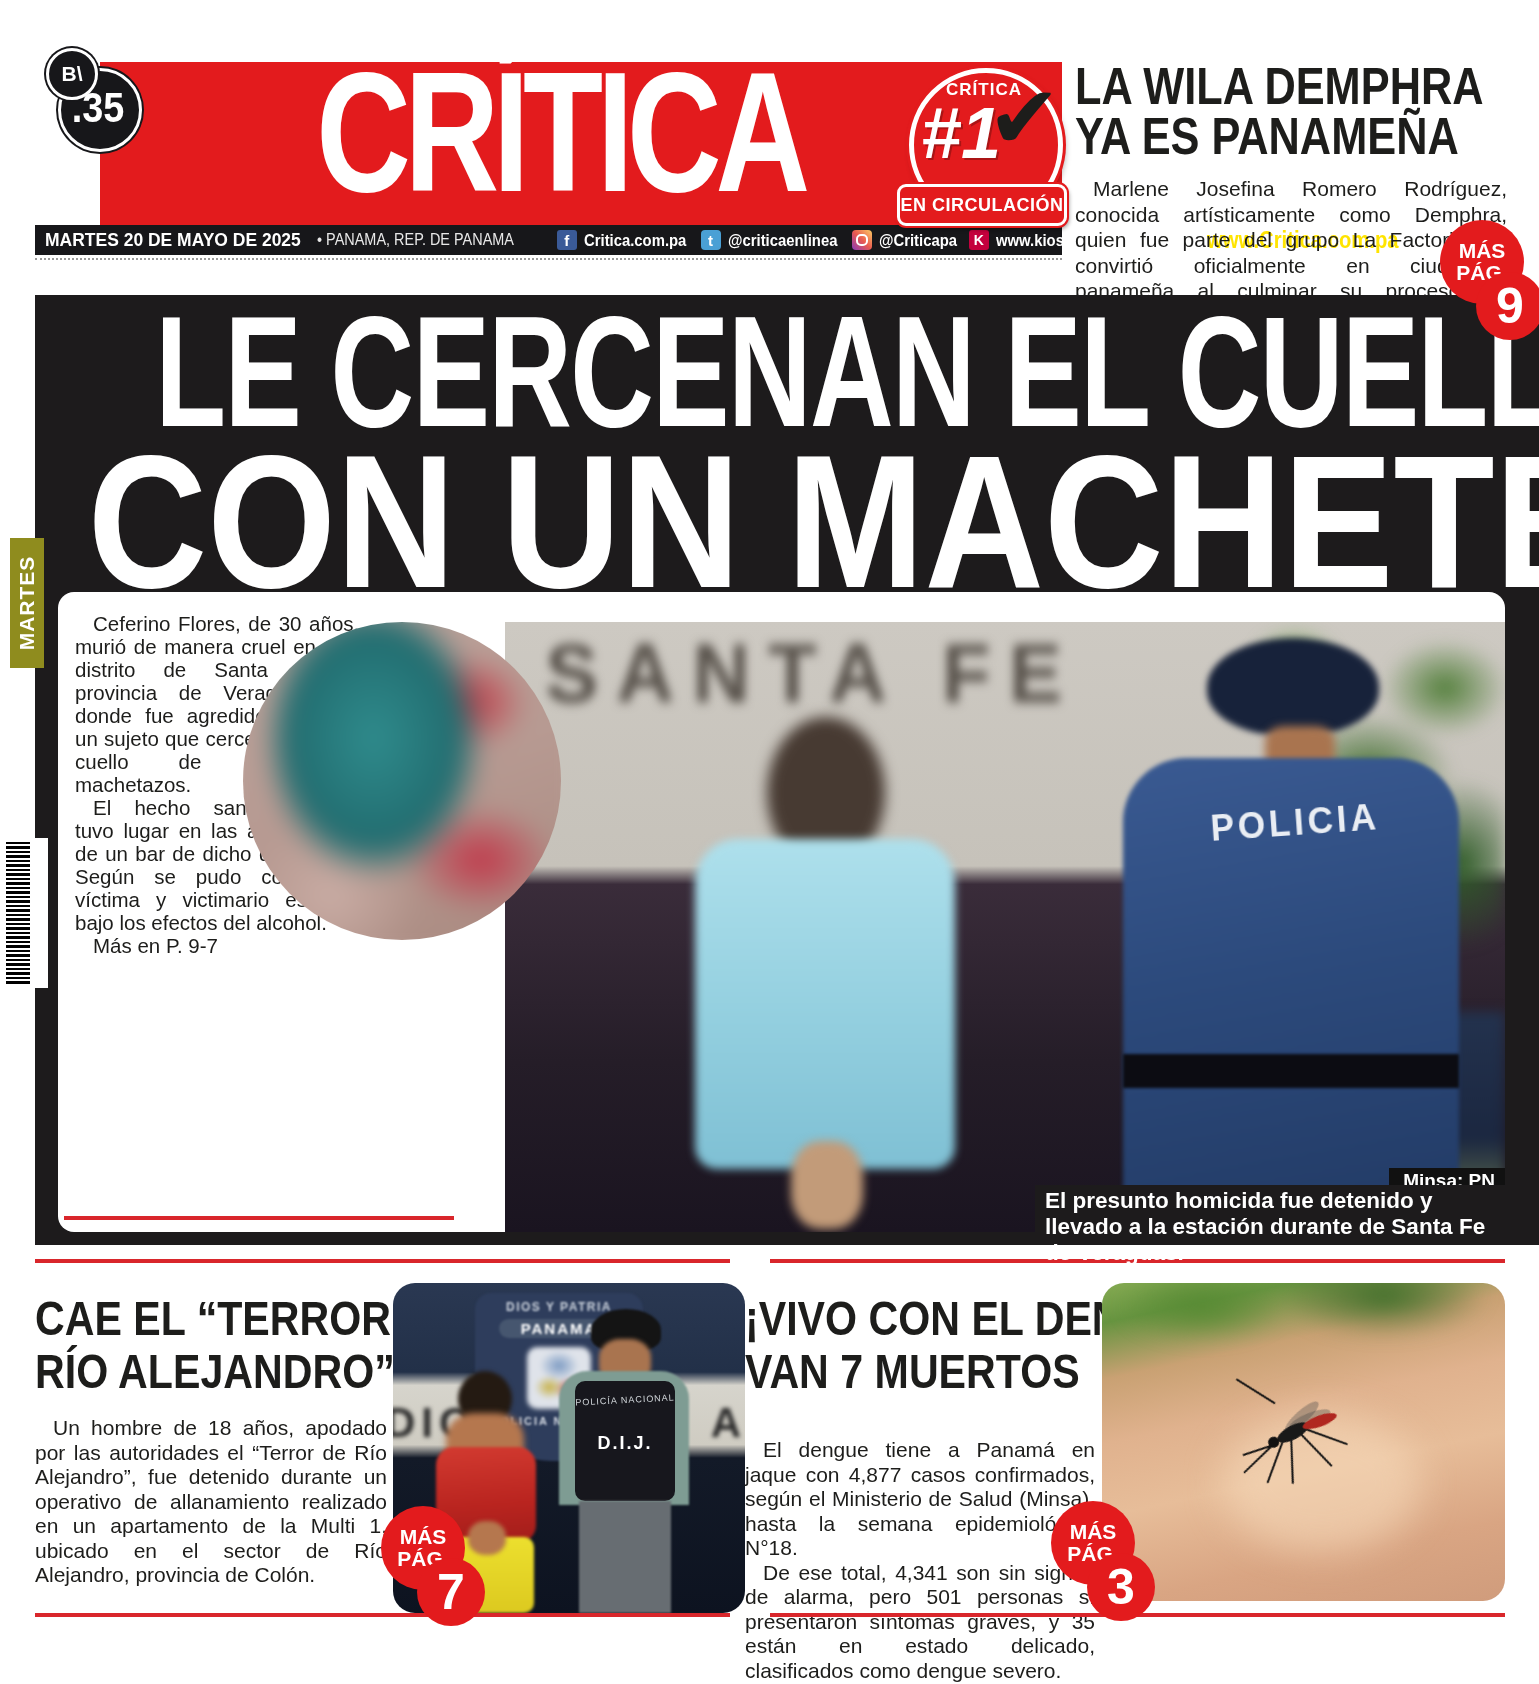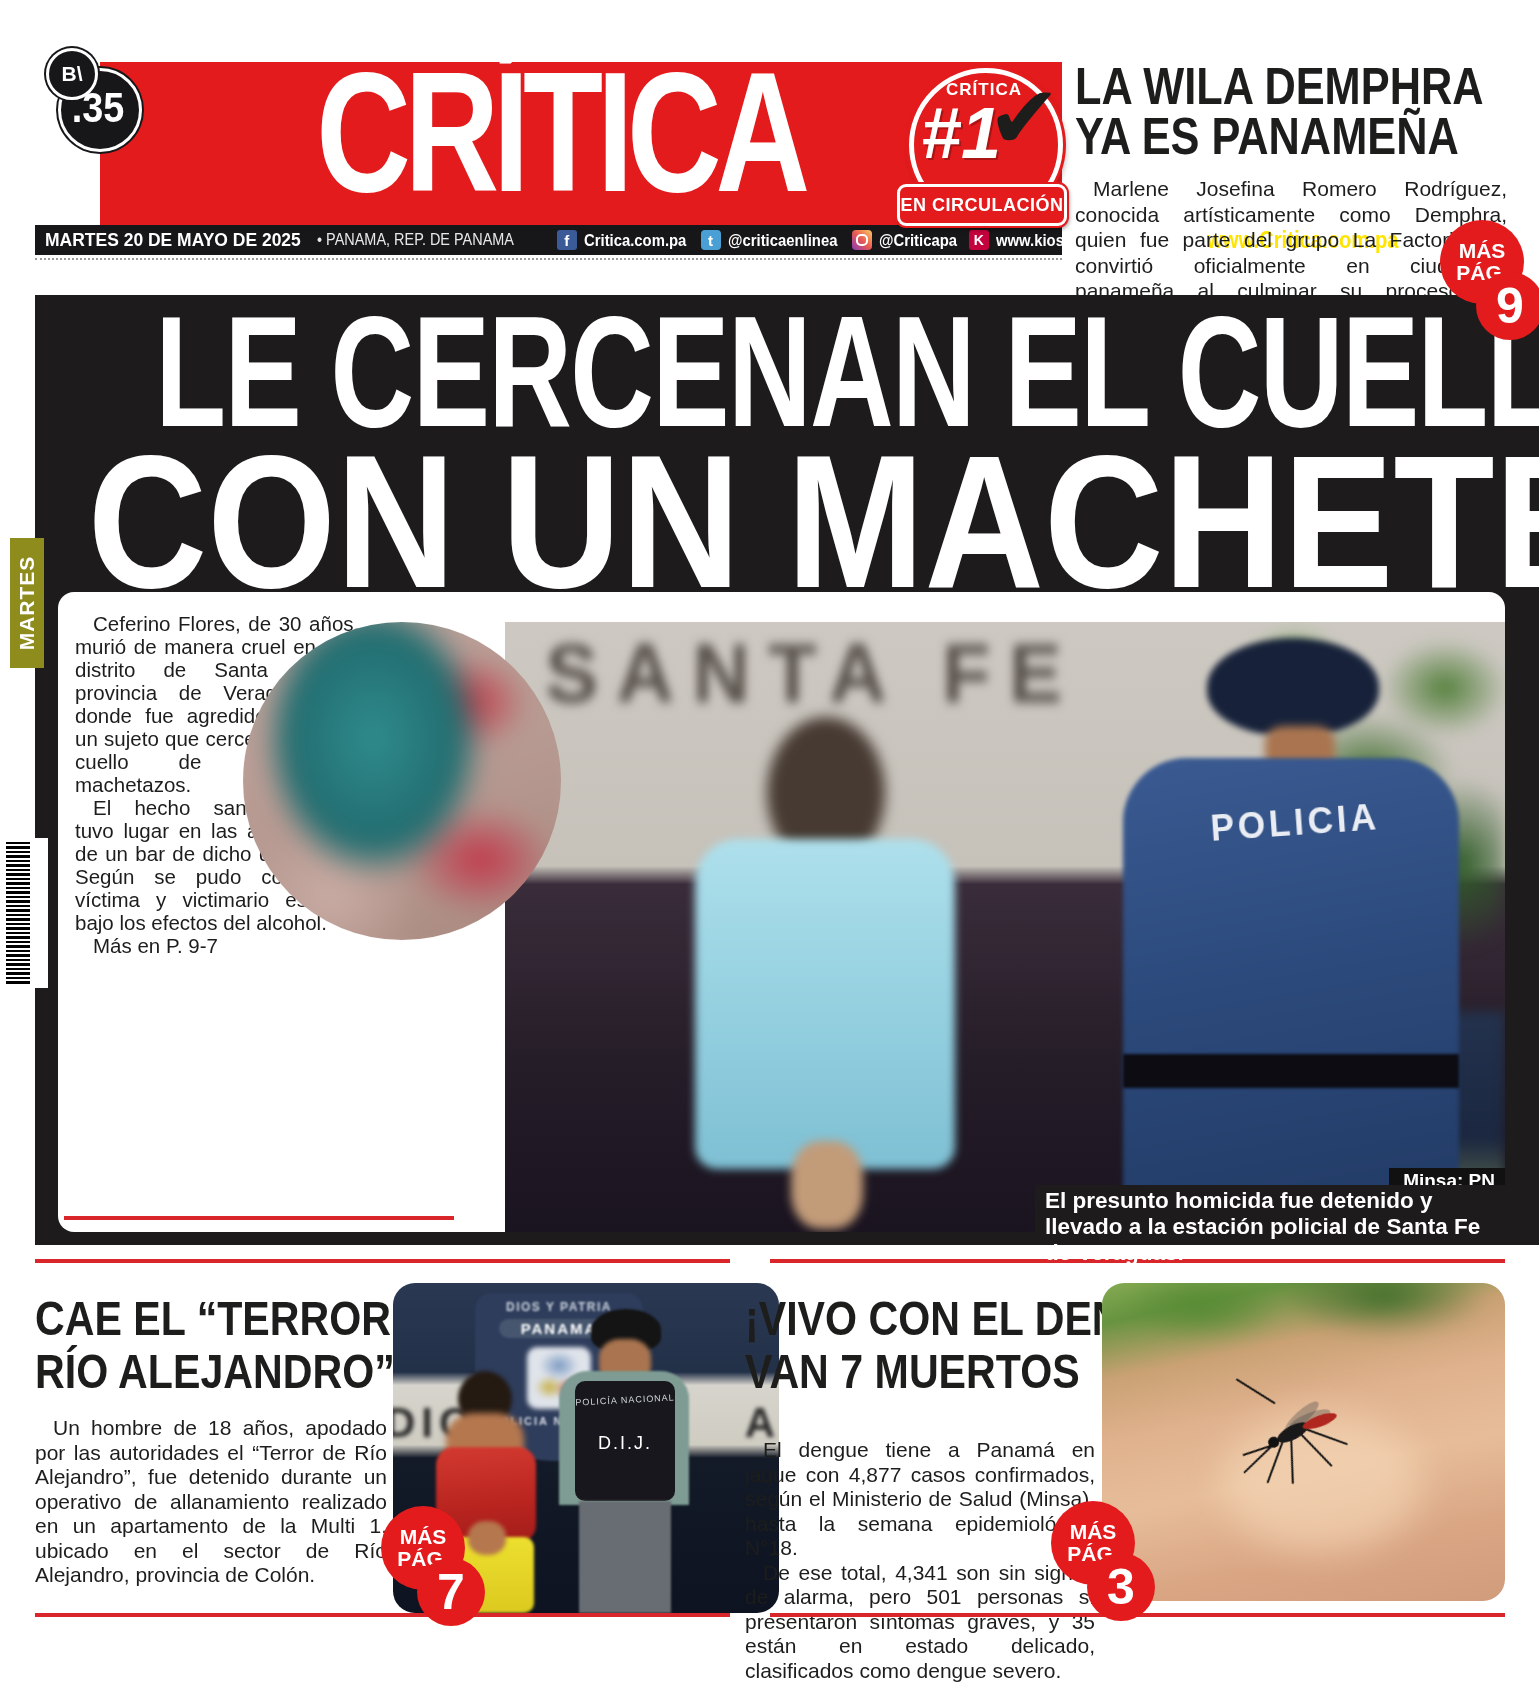--- a/index.html
+++ b/index.html
@@ -120,21 +120,21 @@
 
   
   .b-head{font-weight:bold;color:#1d1d1b;font-size:49px;line-height:53px;transform:scaleX(.84);transform-origin:left top;white-space:nowrap;}
   .b-body{font-size:21px;line-height:24.5px;text-align:justify;color:#1d1d1b;}
   .story-bl{position:absolute;left:35px;top:1292px;width:352px;}
   .story-bl .b-body{margin-top:18px;}
   .story-br{position:absolute;left:745px;top:1292px;width:350px;}
   .story-br .b-body{margin-top:40px;}
 
   
-  .photo-dij{position:absolute;left:393px;top:1283px;width:386px;height:330px;border-radius:22px;overflow:hidden;
+  .photo-dij{position:absolute;left:393px;top:1283px;width:352px;height:330px;border-radius:22px;overflow:hidden;
              background:linear-gradient(180deg,#2a3852 0%,#223048 27%,#d6d4cc 31%,#cfccc2 49%,#131a28 53%,#0d1320 100%);}
   .emb{position:absolute;left:82px;top:10px;width:168px;height:168px;background:#2e3d5c;border-radius:16px 16px 76px 76px;
        filter:blur(.8px);}
   .emb-top{position:absolute;left:0;top:7px;width:168px;text-align:center;color:#cdd4de;font-size:12px;letter-spacing:1.5px;font-weight:bold;}
   .emb-banner{position:absolute;left:24px;top:26px;width:120px;text-align:center;background:#46566f;border-radius:10px;
               color:#fff;font-weight:bold;font-size:15px;letter-spacing:2px;padding:1px 0;}
   .emb-crest{position:absolute;left:52px;top:54px;width:64px;height:62px;border-radius:10px;filter:blur(2px);
              background:radial-gradient(26px 20px at 50% 30%,#7e9cc4 0%,transparent 75%),
                         radial-gradient(20px 16px at 35% 65%,#c8b24a 0%,transparent 75%),
                         radial-gradient(22px 16px at 68% 68%,#b23a36 0%,transparent 75%),#dfe3ea;}
@@ -148,21 +148,21 @@
             background:linear-gradient(175deg,#d23a30 0%,#b9241f 60%,#a11d1a 100%);filter:blur(1.5px);}
   .dd-hands{position:absolute;left:40px;top:150px;width:38px;height:34px;border-radius:45%;background:#b5774e;filter:blur(2px);z-index:2;}
   .dd-shorts{position:absolute;left:10px;top:166px;width:96px;height:76px;border-radius:10px;
              background:linear-gradient(180deg,#ecdf2e 0%,#dcc91f 100%);filter:blur(1.5px);}
   .dij-off{position:absolute;left:160px;top:26px;width:142px;height:304px;}
   .do-cap{position:absolute;left:38px;top:0;width:70px;height:42px;border-radius:50% 50% 32% 32%;background:#141414;filter:blur(1px);}
   .do-head{position:absolute;left:46px;top:30px;width:52px;height:46px;border-radius:40%;background:#a9744f;filter:blur(2px);}
   .do-shirt{position:absolute;left:6px;top:62px;width:130px;height:134px;border-radius:28px 28px 0 0;background:#7e9c93;filter:blur(1px);}
   .do-vest{position:absolute;left:22px;top:72px;width:100px;height:120px;border-radius:10px;background:#17171d;}
   .do-vest-arc{position:absolute;left:0;top:14px;width:100px;text-align:center;color:#cfd4d8;font-size:9px;letter-spacing:1px;transform:rotate(-3deg);}
-  .do-vest-dij{position:absolute;left:0;top:52px;width:100px;text-align:center;color:#fff;font-weight:normal;font-size:18px;letter-spacing:2px;}
+  .do-vest-dij{position:absolute;left:0;top:52px;width:100px;text-align:center;color:#fff;font-weight:bold;font-size:18px;letter-spacing:2px;}
   .do-pants{position:absolute;left:26px;top:192px;width:92px;height:112px;background:#676d72;filter:blur(1px);}
 
   
   .photo-mosq{position:absolute;left:1102px;top:1283px;width:403px;height:318px;border-radius:22px;overflow:hidden;
               background:linear-gradient(168deg,#86ab53 0%,#679440 10%,#c9a173 24%,#e0b28e 40%,#e7bd99 58%,#d9a583 80%,#d09c7c 100%);}
   .mq-green{position:absolute;left:0;top:-20px;width:100%;height:110px;filter:blur(9px);
             background:radial-gradient(150px 60px at 70% 30%,#3f6e2a 0%,transparent 70%),
                        radial-gradient(120px 50px at 25% 40%,#568a33 0%,transparent 70%);}
   .mq-hl{position:absolute;left:120px;top:130px;width:200px;height:140px;border-radius:50%;filter:blur(18px);background:rgba(248,221,190,.55);}
   .mosq{position:absolute;left:190px;top:150px;width:0;height:0;transform:rotate(-28deg);filter:blur(.5px);}
@@ -273,21 +273,21 @@
         <div class="off-body"></div>
         <div class="off-word">POLICIA</div>
         <div class="off-belt"></div>
       </div>
     </div>
 
     <div class="inset-circle"></div>
     <div class="fotopn">Minsa: PN</div>
   </div>
 
-  <div class="caption-box">El presunto homicida fue detenido y llevado a la estación policial de Santa Fe de Veraguas.</div>
+  <div class="caption-box">El presunto homicida fue detenido y llevado a la estación durante de Santa Fe de Veraguas.</div>
 
   <div class="rule" style="left:35px;top:1259px;width:695px;"></div>
   <div class="rule" style="left:770px;top:1259px;width:735px;"></div>
 
   <div class="story-bl">
     <div class="b-head">CAE EL “TERROR DE</div>
     <div class="b-head">RÍO ALEJANDRO”</div>
     <div class="b-body">
       <p class="indent">Un hombre de 18 años, apodado por las autoridades el “Terror de Río Alejandro”, fue detenido durante un operativo de allanamiento realizado en un apartamento de la Multi 1, ubicado en el sector de Río Alejandro, provincia de Colón.</p>
     </div>

